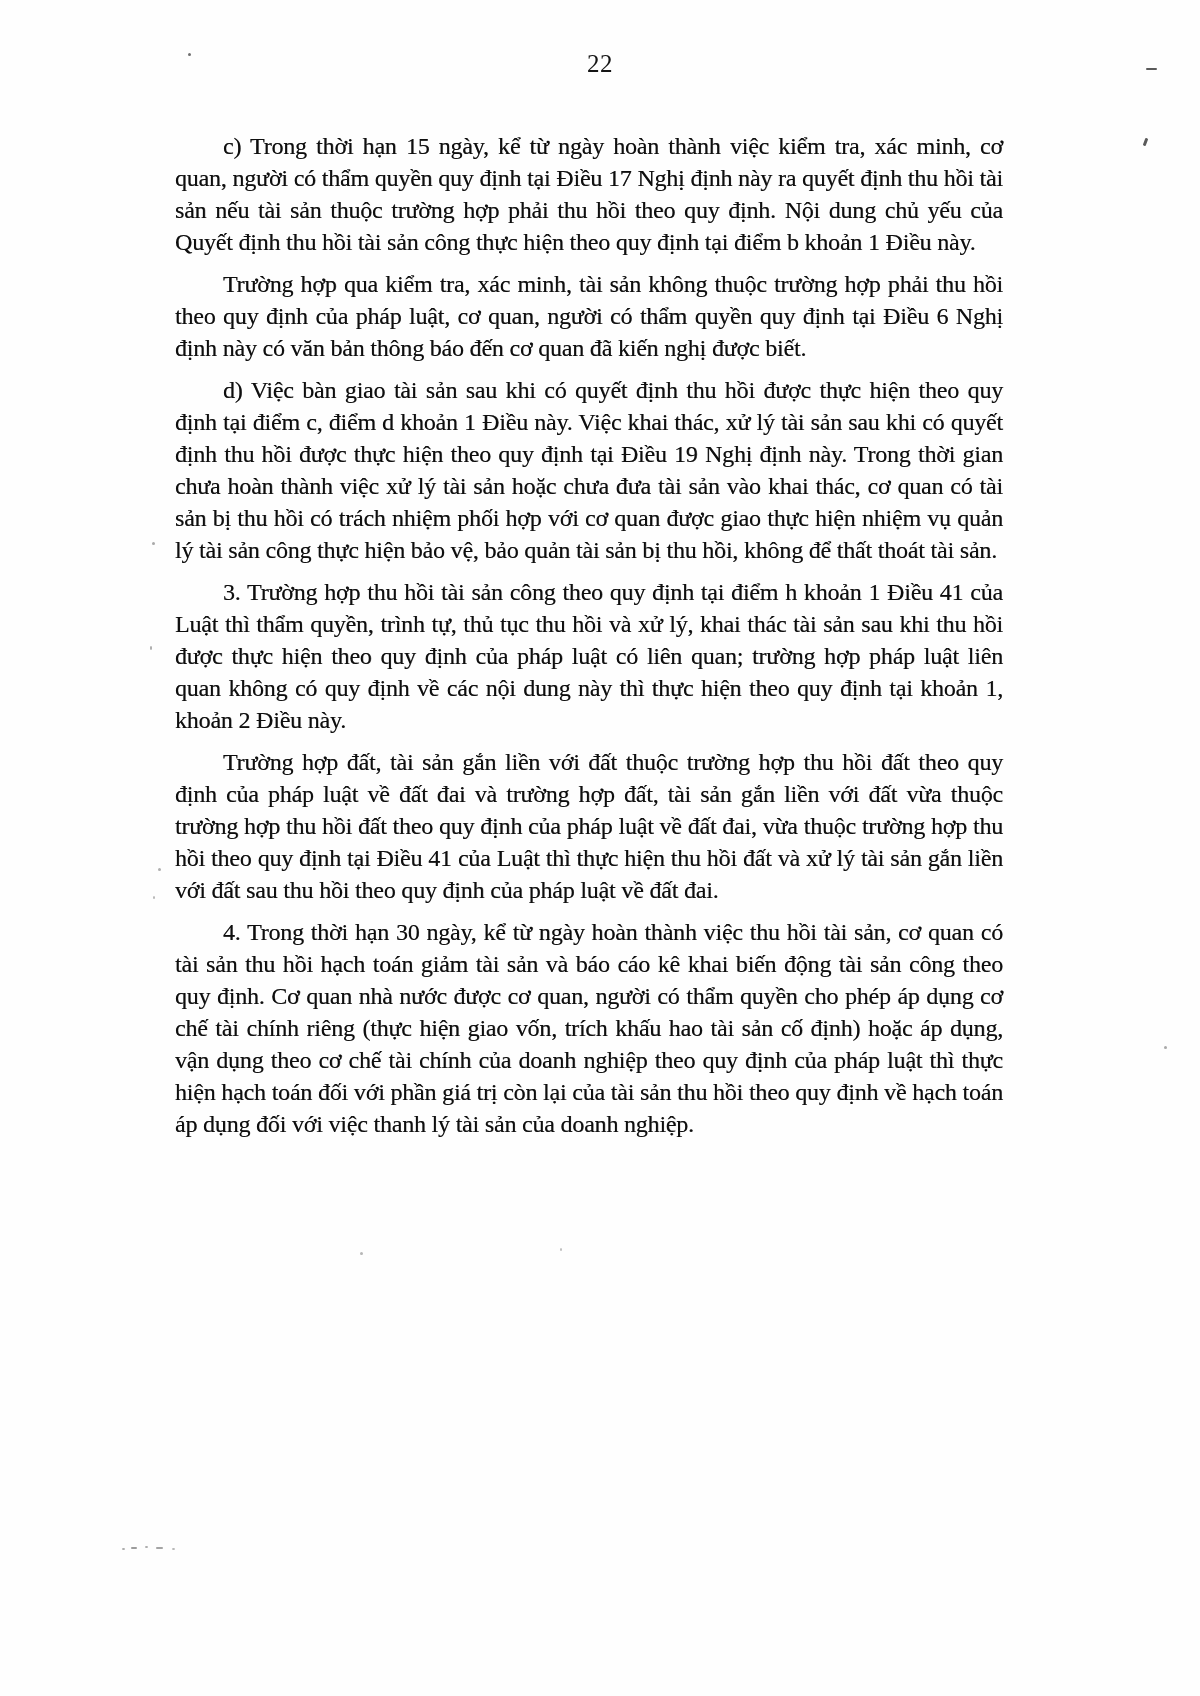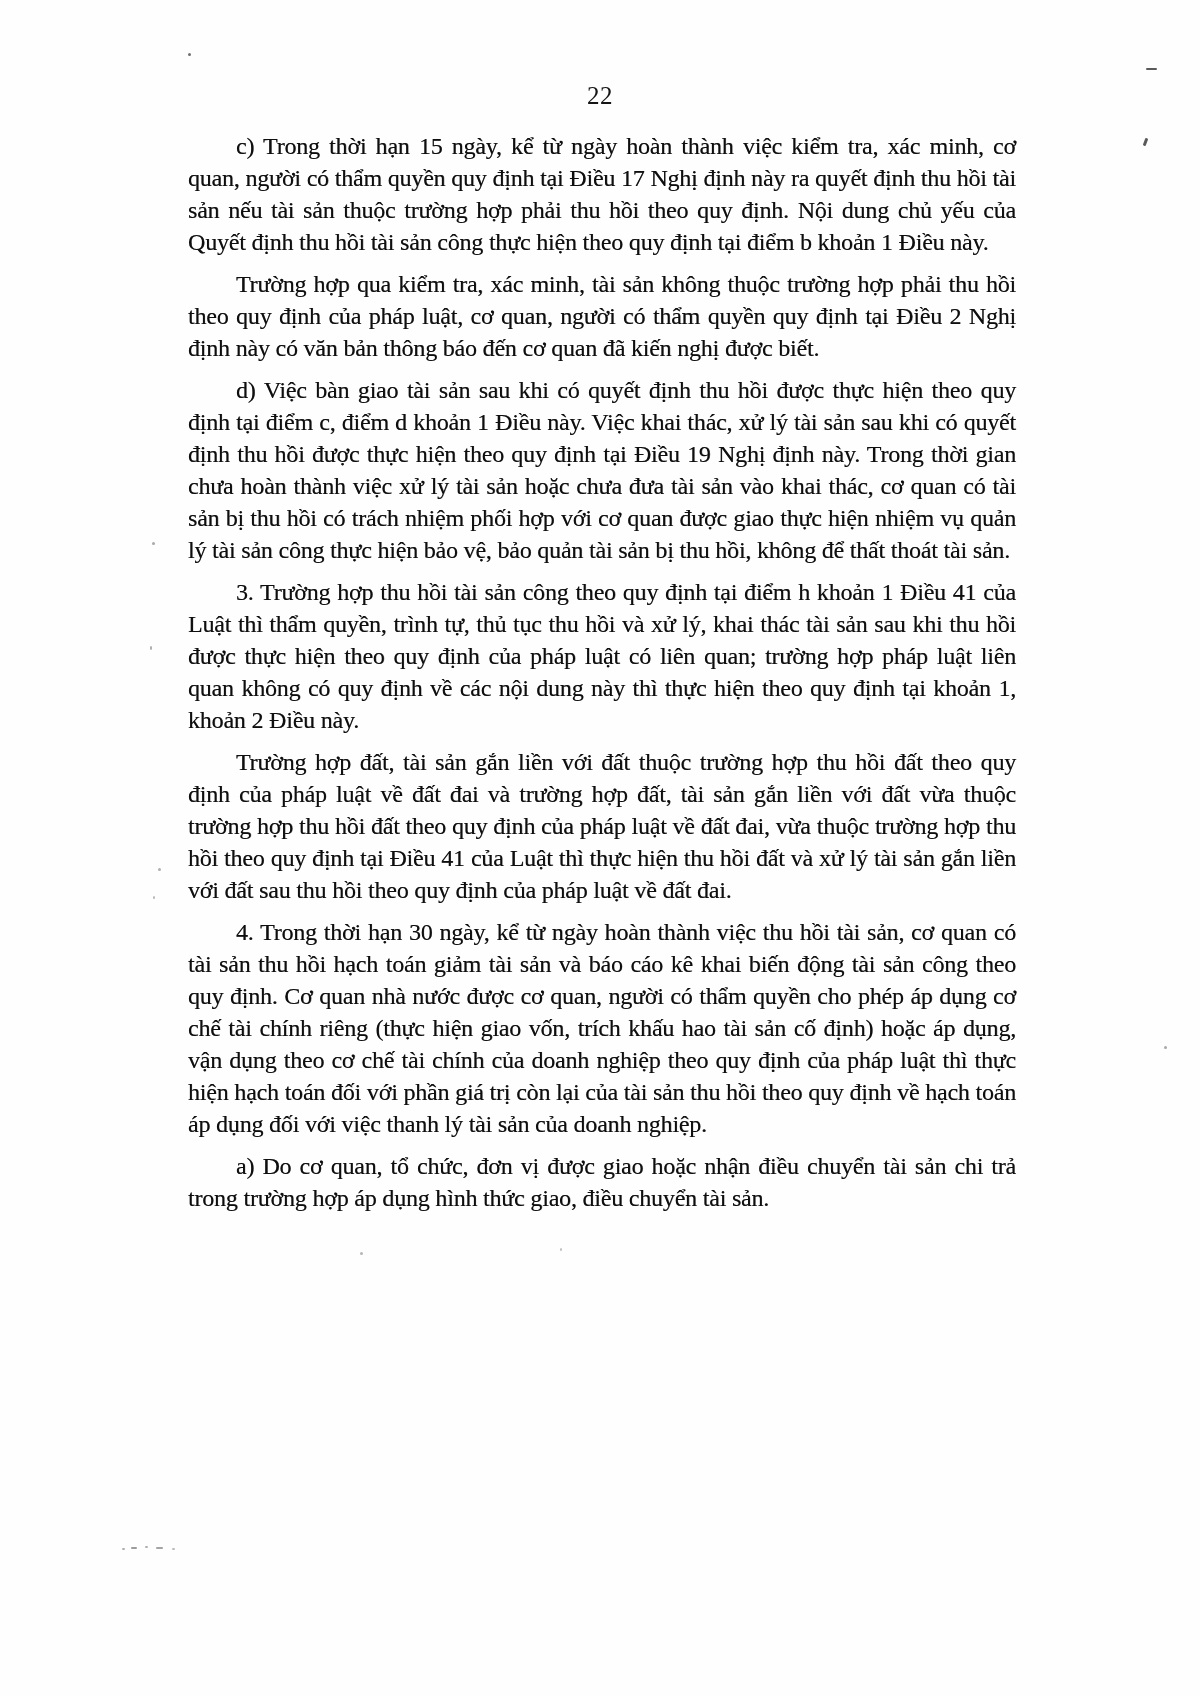--- a/index.html
+++ b/index.html
@@ -21,25 +21,24 @@
   }
   .page-number {
     position: absolute;
     top: 50px;
     left: 0;
     width: 1200px;
     text-align: center;
     font-size: 25px;
     color: #151515;
     letter-spacing: 0.5px;
-    margin-top: 32px;
   }
   .content {
     position: absolute;
-    left: 188px;
+    left: 175px;
     top: 130px;
     width: 828px;
     color: #0e0e0e;
   }
   .para {
     margin: 0 0 10px 0;
     font-size: 24px;
     line-height: 32px;
     text-align: justify;
     text-justify: inter-word;
@@ -63,26 +62,25 @@
 </style>
 </head>
 <body>
 
 <div class="page">
 
   <div class="page-number">22</div>
 
   <div class="content">
     <p class="para">c) Trong thời hạn 15 ngày, kể từ ngày hoàn thành việc kiểm tra, xác minh, cơ quan, người có thẩm quyền quy định tại Điều 17 Nghị định này ra quyết định thu hồi tài sản nếu tài sản thuộc trường hợp phải thu hồi theo quy định. Nội dung chủ yếu của Quyết định thu hồi tài sản công thực hiện theo quy định tại điểm b khoản 1 Điều này.</p>
-    <p class="para">Trường hợp qua kiểm tra, xác minh, tài sản không thuộc trường hợp phải thu hồi theo quy định của pháp luật, cơ quan, người có thẩm quyền quy định tại Điều 2 Nghị định này có văn bản thông báo đến cơ quan đã kiến nghị được biết.</p>
+    <p class="para">Trường hợp qua kiểm tra, xác minh, tài sản không thuộc trường hợp phải thu hồi theo quy định của pháp luật, cơ quan, người có thẩm quyền quy định tại Điều 6 Nghị định này có văn bản thông báo đến cơ quan đã kiến nghị được biết.</p>
     <p class="para">d) Việc bàn giao tài sản sau khi có quyết định thu hồi được thực hiện theo quy định tại điểm c, điểm d khoản 1 Điều này. Việc khai thác, xử lý tài sản sau khi có quyết định thu hồi được thực hiện theo quy định tại Điều 19 Nghị định này. Trong thời gian chưa hoàn thành việc xử lý tài sản hoặc chưa đưa tài sản vào khai thác, cơ quan có tài sản bị thu hồi có trách nhiệm phối hợp với cơ quan được giao thực hiện nhiệm vụ quản lý tài sản công thực hiện bảo vệ, bảo quản tài sản bị thu hồi, không để thất thoát tài sản.</p>
     <p class="para">3. Trường hợp thu hồi tài sản công theo quy định tại điểm h khoản 1 Điều 41 của Luật thì thẩm quyền, trình tự, thủ tục thu hồi và xử lý, khai thác tài sản sau khi thu hồi được thực hiện theo quy định của pháp luật có liên quan; trường hợp pháp luật liên quan không có quy định về các nội dung này thì thực hiện theo quy định tại khoản 1, khoản 2 Điều này.</p>
     <p class="para">Trường hợp đất, tài sản gắn liền với đất thuộc trường hợp thu hồi đất theo quy định của pháp luật về đất đai và trường hợp đất, tài sản gắn liền với đất vừa thuộc trường hợp thu hồi đất theo quy định của pháp luật về đất đai, vừa thuộc trường hợp thu hồi theo quy định tại Điều 41 của Luật thì thực hiện thu hồi đất và xử lý tài sản gắn liền với đất sau thu hồi theo quy định của pháp luật về đất đai.</p>
     <p class="para">4. Trong thời hạn 30 ngày, kể từ ngày hoàn thành việc thu hồi tài sản, cơ quan có tài sản thu hồi hạch toán giảm tài sản và báo cáo kê khai biến động tài sản công theo quy định. Cơ quan nhà nước được cơ quan, người có thẩm quyền cho phép áp dụng cơ chế tài chính riêng (thực hiện giao vốn, trích khấu hao tài sản cố định) hoặc áp dụng, vận dụng theo cơ chế tài chính của doanh nghiệp theo quy định của pháp luật thì thực hiện hạch toán đối với phần giá trị còn lại của tài sản thu hồi theo quy định về hạch toán áp dụng đối với việc thanh lý tài sản của doanh nghiệp.</p>
-    <p class="para">a) Do cơ quan, tổ chức, đơn vị được giao hoặc nhận điều chuyển tài sản chi trả trong trường hợp áp dụng hình thức giao, điều chuyển tài sản.</p>
   </div>
 
   <span class="speck" style="left:188px;top:53px;width:3px;height:3px;"></span>
   <span class="dash" style="left:1146px;top:68px;width:11px;height:2px;"></span>
   <span class="dash" style="left:1144px;top:138px;width:3px;height:8px;transform:rotate(20deg);"></span>
   <span class="speck" style="left:152px;top:542px;width:3px;height:3px;opacity:.6;"></span>
   <span class="speck" style="left:150px;top:646px;width:2px;height:4px;opacity:.6;"></span>
   <span class="speck" style="left:158px;top:868px;width:3px;height:3px;opacity:.55;"></span>
   <span class="speck" style="left:153px;top:896px;width:2px;height:3px;opacity:.5;"></span>
   <span class="speck" style="left:1164px;top:1046px;width:3px;height:3px;opacity:.6;"></span>

